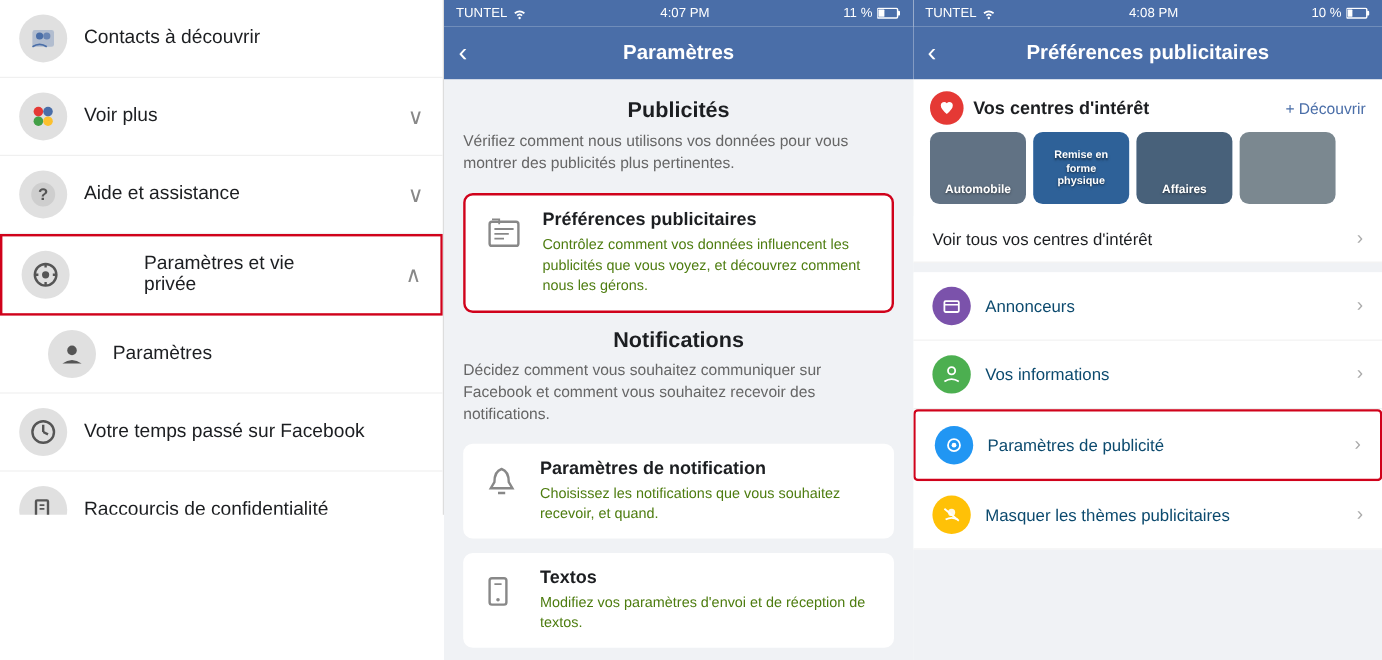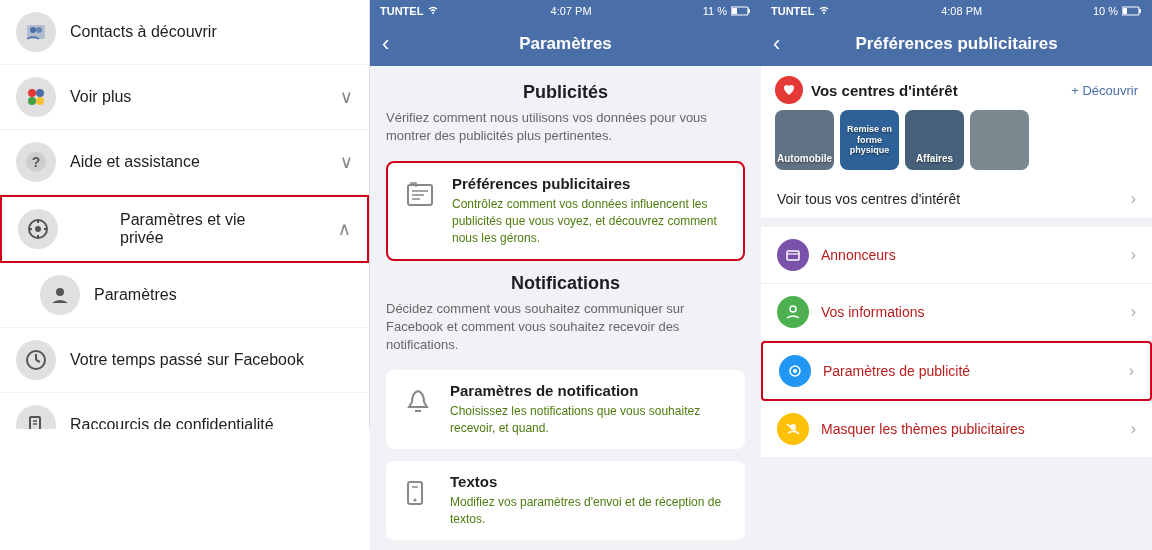--- a/index.html
+++ b/index.html
@@ -72,21 +72,21 @@
     .mobile-status-bar {
       background: #4a6ea8;
       color: #fff;
       display: flex;
       justify-content: space-between;
       align-items: center;
       padding: 4px 10px;
       font-size: 11px;
       height: 22px;
     }
-    .status-left { display: flex; align-items: flex-start; gap: 4px; font-weight: bold; }
+    .status-left { display: flex; align-items: flex-end; gap: 4px; }
     .status-right { display: flex; align-items: center; gap: 4px; }
 
     .mobile-nav-bar {
       background: #4a6ea8;
       display: flex;
       align-items: center;
       justify-content: center;
       padding: 8px 16px;
       position: relative;
       height: 44px;
@@ -204,21 +204,21 @@
       cursor: pointer;
     }
 
     .interest-tiles {
       display: flex;
       gap: 6px;
       padding: 0 14px 10px;
       overflow-x: auto;
     }
     .interest-tile {
-      width: 59px;
+      width: 80px;
       height: 60px;
       border-radius: 8px;
       background: #adb5bd;
       display: flex;
       align-items: flex-end;
       justify-content: center;
       padding-bottom: 6px;
       flex-shrink: 0;
       position: relative;
       overflow: hidden;
@@ -265,21 +265,21 @@
       margin-right: 12px;
       flex-shrink: 0;
     }
     .prefs-list-item .item-icon-circle.purple { background: #7b52ab; color: #fff; }
     .prefs-list-item .item-icon-circle.green { background: #4caf50; color: #fff; }
     .prefs-list-item .item-icon-circle.blue { background: #2196f3; color: #fff; }
     .prefs-list-item .item-icon-circle.yellow { background: #ffc107; color: #fff; }
     .prefs-list-item .item-text {
       flex: 1;
       font-size: 14px;
-      color: #b91c1c;
+      color: #0c4a6e;
     }
     .prefs-list-item .item-chevron {
       font-size: 16px;
       color: #aaa;
     }
 
     .see-all-row {
       display: flex;
       align-items: center;
       justify-content: space-between;

